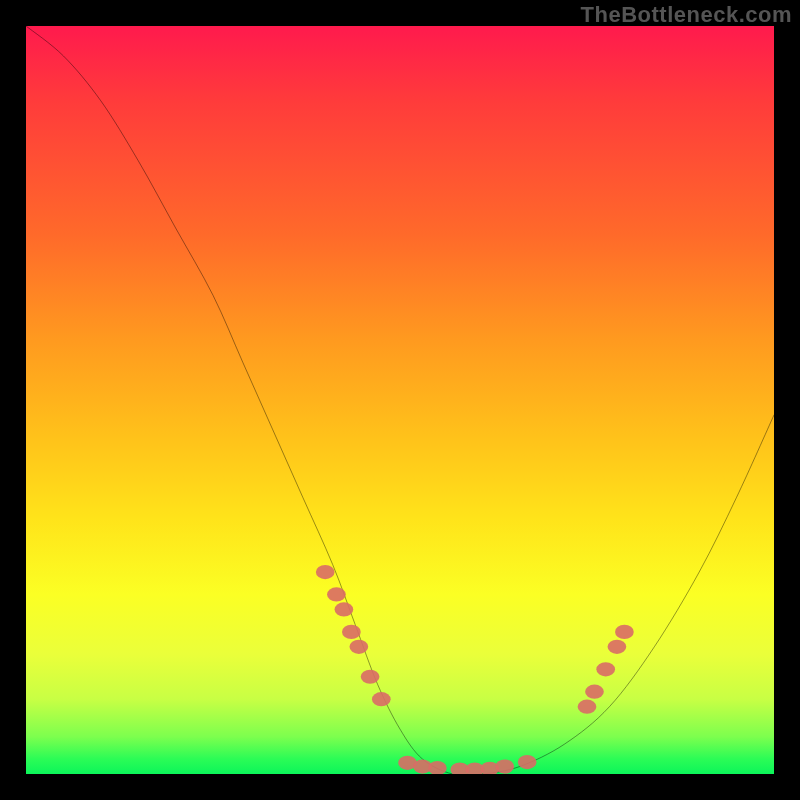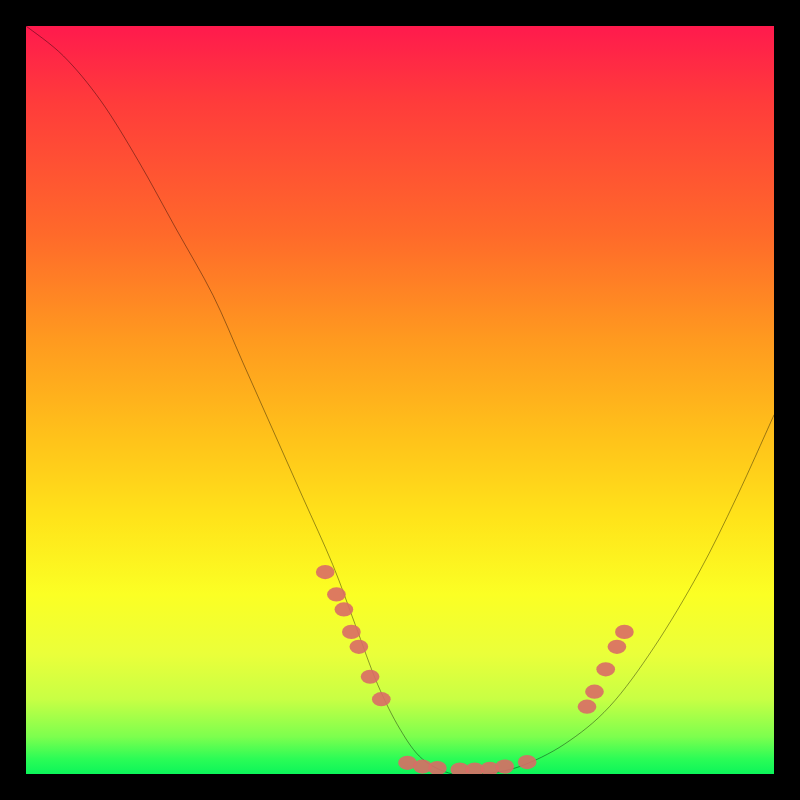--- a/index.html
+++ b/index.html
@@ -63,20 +63,21 @@
     left: 0;
     top: 0;
     width: 100%;
     height: 100%;
   }
 </style>
 </head>
 <body>
 
 <div class="outer">
+  <div class="watermark">TheBottleneck.com</div>
 
   <div class="plot-frame">
     <div class="gradient"></div>
     <svg class="curve" viewBox="0 0 100 100" preserveAspectRatio="none">
       <path fill="none" stroke="#000" stroke-width="0.4" vector-effect="non-scaling-stroke" stroke-linecap="round" id="curve-path" d="M 0 0 C 0.8333333333333334 0.6666666666666666, 3.333333333333333 2.333333333333333, 5 4 C 6.666666666666667 5.666666666666667, 8.333333333333334 7.666666666666666, 10 10 C 11.666666666666666 12.333333333333334, 13.333333333333334 15.166666666666666, 15 18 C 16.666666666666668 20.833333333333332, 18.333333333333332 24, 20 27 C 21.666666666666668 30, 23.5 33, 25 36 C 26.5 39, 27.666666666666668 42, 29 45 C 30.333333333333332 48, 31.666666666666668 51, 33 54 C 34.333333333333336 57, 35.666666666666664 60, 37 63 C 38.333333333333336 66, 39.833333333333336 69.16666666666667, 41 72 C 42.166666666666664 74.83333333333333, 43 77.33333333333333, 44 80 C 45 82.66666666666667, 46 85.66666666666667, 47 88 C 48 90.33333333333333, 49 92.33333333333333, 50 94 C 51 95.66666666666667, 51.833333333333336 97, 53 98 C 54.166666666666664 99, 55.666666666666664 99.66666666666667, 57 100 C 58.333333333333336 100.33333333333333, 59.5 100.16666666666667, 61 100 C 62.5 99.83333333333333, 64.16666666666667 99.66666666666667, 66 99 C 67.83333333333333 98.33333333333333, 70 97.33333333333333, 72 96 C 74 94.66666666666667, 76 93.16666666666667, 78 91 C 80 88.83333333333333, 82 86, 84 83 C 86 80, 88.16666666666667 76.33333333333333, 90 73 C 91.83333333333333 69.66666666666667, 93.33333333333333 66.5, 95 63 C 96.66666666666667 59.5, 99.16666666666667 53.833333333333336, 100 52"></path>
       <g id="markers">
           <ellipse cx="40" cy="73" rx="1.25" ry="0.95" fill="#d96b66" fill-opacity="0.9"></ellipse>
           <ellipse cx="41.5" cy="76" rx="1.25" ry="0.95" fill="#d96b66" fill-opacity="0.9"></ellipse>
           <ellipse cx="42.5" cy="78" rx="1.25" ry="0.95" fill="#d96b66" fill-opacity="0.9"></ellipse>
           <ellipse cx="43.5" cy="81" rx="1.25" ry="0.95" fill="#d96b66" fill-opacity="0.9"></ellipse>

